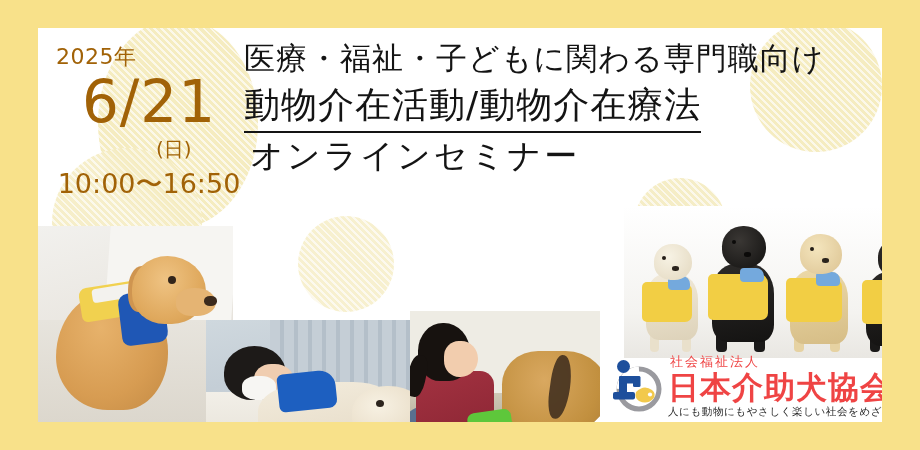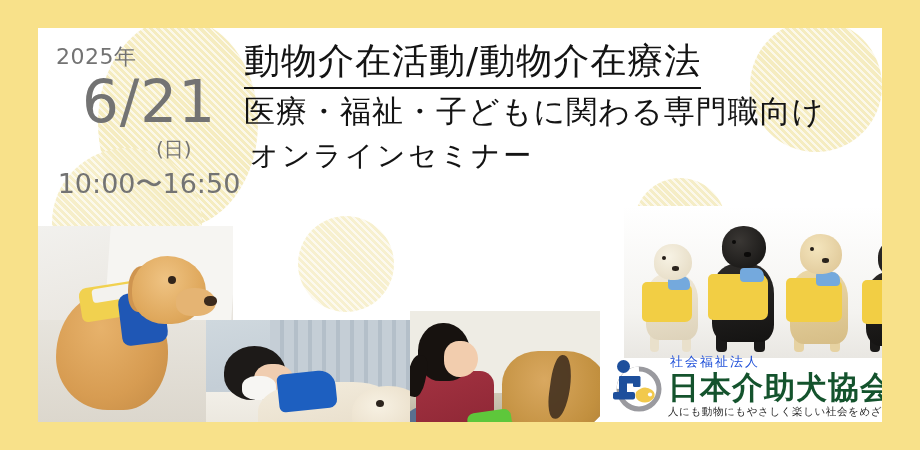--- a/index.html
+++ b/index.html
@@ -40,21 +40,21 @@
   #deco-b { left: 14px; top: 120px; width: 150px; height: 150px; opacity: .85;}
   #deco-c { left: 712px; top: -8px;  width: 132px; height: 132px; }
   #deco-d { left: 596px; top: 150px; width: 92px;  height: 92px; opacity:.9;}
   #deco-e { left: 260px; top: 188px; width: 96px;  height: 96px; opacity:.75;}
 
   
   #date-block {
     position: absolute; left: 0px; top: 0px;
     width: 222px; height: 190px;
     text-align: center;
-    color: #737373;
+    color: #a16207;
   }
   #date-year {
     position: absolute; left: 18px; top: 14px;
     font-size: 22px; letter-spacing: .5px;
     font-family: "DejaVu Sans", sans-serif;
   }
   #date-main {
     position: absolute; left: 0; top: 40px; width: 222px;
     font-size: 58px; font-weight: 400; letter-spacing: 1px;
     font-family: "DejaVu Sans", sans-serif;
@@ -87,21 +87,21 @@
     display: inline-block; padding-bottom: 1px;
     white-space: nowrap;
   }
   #title-line-3 {
     font-size: 38px; line-height: 52px; letter-spacing: .5px;
     font-family: "Liberation Sans", sans-serif; font-weight: 400;
     white-space: nowrap; margin-top: 2px;
   }
   #title-line-3 sup { font-size: 17px; vertical-align: super; }
   #title-line-4 {
-    font-size: 28px; line-height: 46px; letter-spacing: 3px;
+    font-size: 33px; line-height: 46px; letter-spacing: 3px;
     font-family: "DejaVu Sans", sans-serif; font-weight: 400;
     white-space: nowrap; padding-left: 6px;
   }
 
   
   .photo { position: absolute; overflow: hidden; }
 
   
   #photo-dog-cape { left: -10px; top: 198px; width: 205px; height: 196px;
       background: linear-gradient(165deg,#f2f1ee 0%,#eae7e1 45%,#ded9d1 100%); }
@@ -234,23 +234,23 @@
   #sd4 { left: 238px; width: 72px; height: 124px; }
   #sd4 .body { left:4px; top:44px; width:60px; height:74px; background: linear-gradient(170deg,#2a2826 0%,#131211 100%); }
   #sd4 .head { left:16px; top:10px; width:42px; height:40px; background: radial-gradient(ellipse at 40% 35%,#393633 0%,#111010 100%); }
   #sd4 .cape { left:0px; top:52px; width:56px; height:44px; }
   #sd4 .leg  { left:8px; width:10px; height:24px; background:#1a1918; }
 
   
   #logo-block { position: absolute; left: 568px; top: 326px; width: 276px; height: 66px; }
   #logo-mark  { position: absolute; left: 0px; top: 2px; width: 58px; height: 58px; }
   #logo-text  { position: absolute; left: 62px; top: 0px; width: 214px; }
-  #logo-kind  { font-size: 13px; letter-spacing: 2px; color:#1d4ed8; font-family:"DejaVu Sans",sans-serif;
+  #logo-kind  { font-size: 13px; letter-spacing: 2px; color:#ef4444; font-family:"DejaVu Sans",sans-serif;
                 line-height: 16px; padding-left: 2px; }
-  #logo-name  { font-size: 31px; letter-spacing: 1px; color:#14532d; font-weight: 700;
+  #logo-name  { font-size: 31px; letter-spacing: 1px; color:#ef4444; font-weight: 700;
                 font-family:"DejaVu Sans",sans-serif; line-height: 34px; white-space: nowrap; }
   #logo-tagline { font-size: 10.5px; letter-spacing: .6px; color:#262626;
                 font-family:"DejaVu Sans",sans-serif; line-height: 14px; white-space: nowrap; }
 </style>
 </head>
 <body>
 
 <div id="banner">
 
   <div id="card">
@@ -262,22 +262,22 @@
     <div class="deco-circle" id="deco-e"></div>
 
     <div id="date-block">
       <div id="date-year">2025年</div>
       <div id="date-main">6/21</div>
       <div id="date-weekday">(日)</div>
       <div id="date-time">10:00〜16:50</div>
     </div>
 
     <div id="title-block">
+      <div id="title-line-1">医療・福祉・子どもに関わる専門職向け</div>
       <div><span id="title-line-2">動物介在活動/動物介在療法</span></div>
-      <div id="title-line-1">医療・福祉・子どもに関わる専門職向け</div>
       <div id="title-line-4">オンラインセミナー</div>
     </div>
 
     <div class="photo" id="photo-dog-cape">
       <div class="wall"></div>
       <div class="floor"></div>
       <div class="dog-body"></div>
       <div class="cape-y"></div>
       <div class="cape-w"></div>
       <div class="cape-b"></div>

